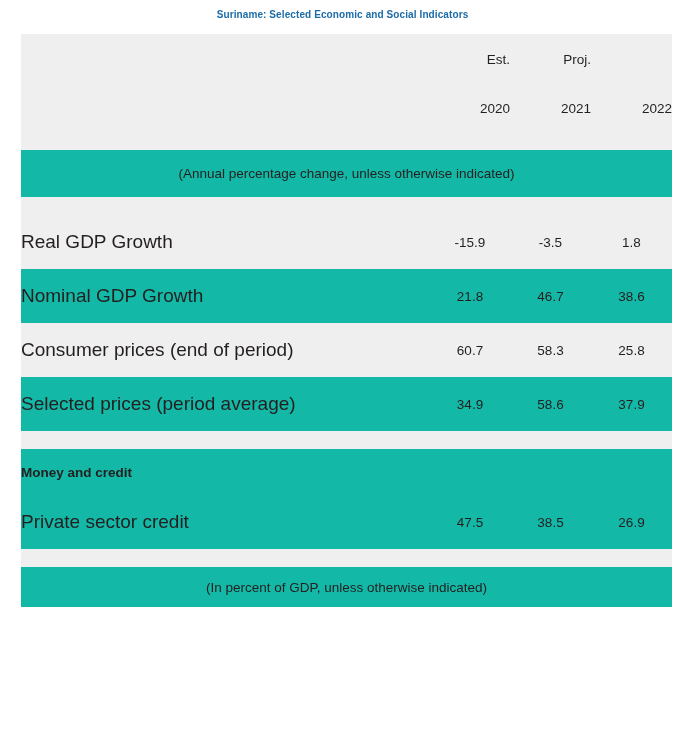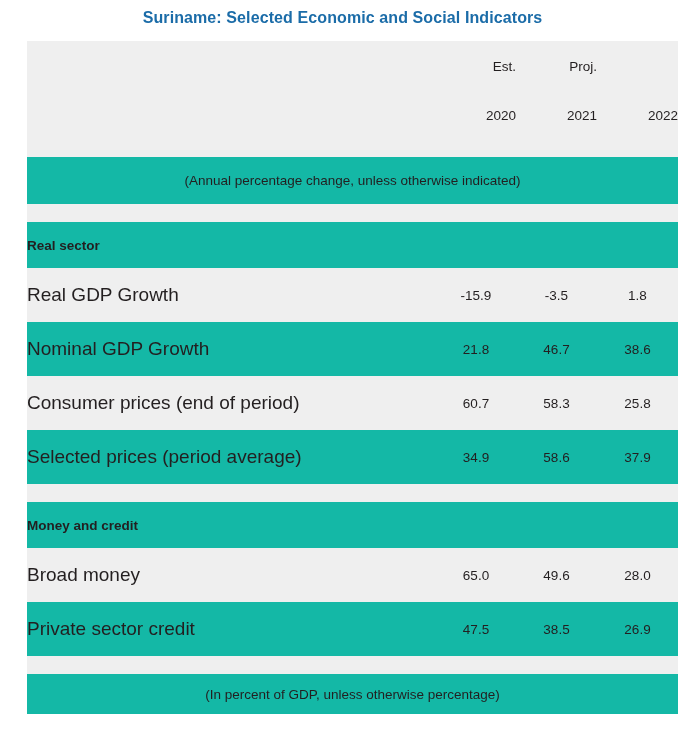--- a/index.html
+++ b/index.html
@@ -16,29 +16,29 @@
   }
   .page {
     width: 685px;
     height: 753px;
     position: relative;
     box-sizing: border-box;
   }
   .title {
     text-align: center;
     color: #1b6ca8;
-    font-size: 16px;
+    font-size: 10px;
     font-weight: bold;
     padding-top: 9px;
     padding-bottom: 0px;
     letter-spacing: 0.1px;
   }
   table.indicators {
     width: 651px;
-    margin-left: 27px;
+    margin-left: 21px;
     margin-top: 14px;
     border-collapse: collapse;
     table-layout: fixed;
   }
   table.indicators td {
     padding: 0;
     vertical-align: middle;
   }
   .col-label { width: 409px; }
   .col-y1 { width: 80px; }
@@ -115,23 +115,20 @@
       </tr>
 
       <tr class="plain note-row">
         <td colspan="4" class="note">(Annual percentage change, unless otherwise indicated)</td>
       </tr>
 
       <tr class="shaded spacer">
         <td colspan="4"></td>
       </tr>
 
-      <tr class="plain section-row">
-        <td colspan="4" class="section-title">Real sector</td>
-      </tr>
 
       <tr class="shaded data-row">
         <td class="cell-label">Real GDP Growth</td>
         <td class="cell-num">-15.9</td>
         <td class="cell-num">-3.5</td>
         <td class="cell-num">1.8</td>
       </tr>
       <tr class="plain data-row">
         <td class="cell-label">Nominal GDP Growth</td>
         <td class="cell-num">21.8</td>
@@ -152,36 +149,30 @@
       </tr>
 
       <tr class="shaded spacer">
         <td colspan="4"></td>
       </tr>
 
       <tr class="plain section-row">
         <td colspan="4" class="section-title">Money and credit</td>
       </tr>
 
-      <tr class="shaded data-row">
-        <td class="cell-label">Broad money</td>
-        <td class="cell-num">65.0</td>
-        <td class="cell-num">49.6</td>
-        <td class="cell-num">28.0</td>
-      </tr>
       <tr class="plain data-row">
         <td class="cell-label">Private sector credit</td>
         <td class="cell-num">47.5</td>
         <td class="cell-num">38.5</td>
         <td class="cell-num">26.9</td>
       </tr>
 
       <tr class="shaded spacer">
         <td colspan="4"></td>
       </tr>
 
       <tr class="plain lastnote-row">
-        <td colspan="4" class="note">(In percent of GDP, unless otherwise percentage)</td>
+        <td colspan="4" class="note">(In percent of GDP, unless otherwise indicated)</td>
       </tr>
     </tbody>
   </table>
 
 </div>
 
 </body></html>

